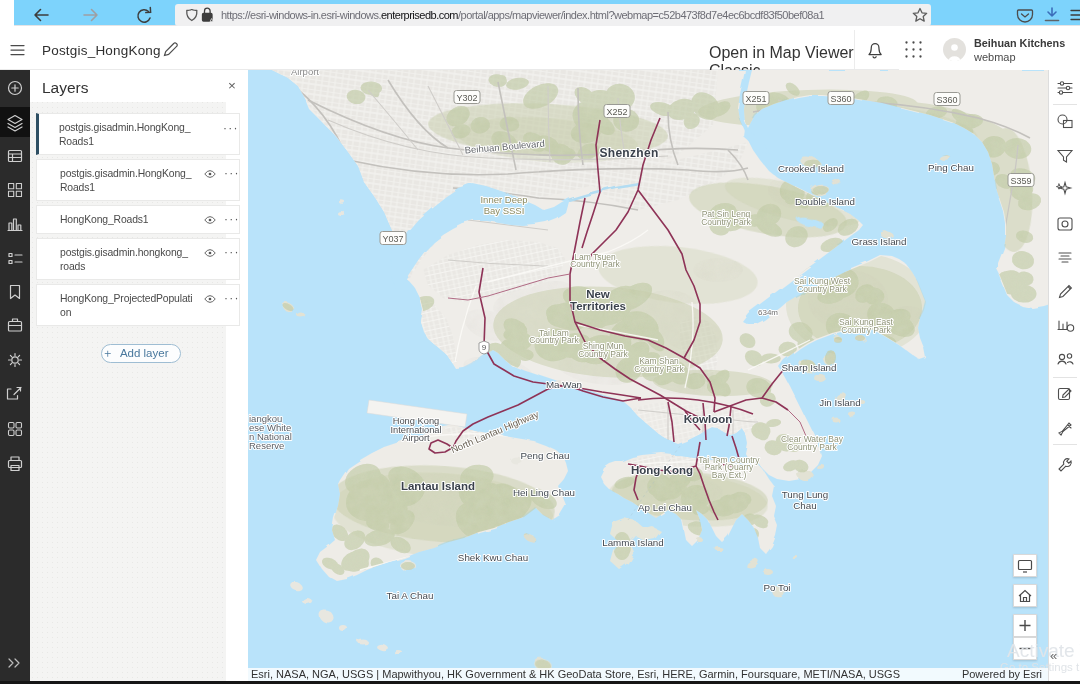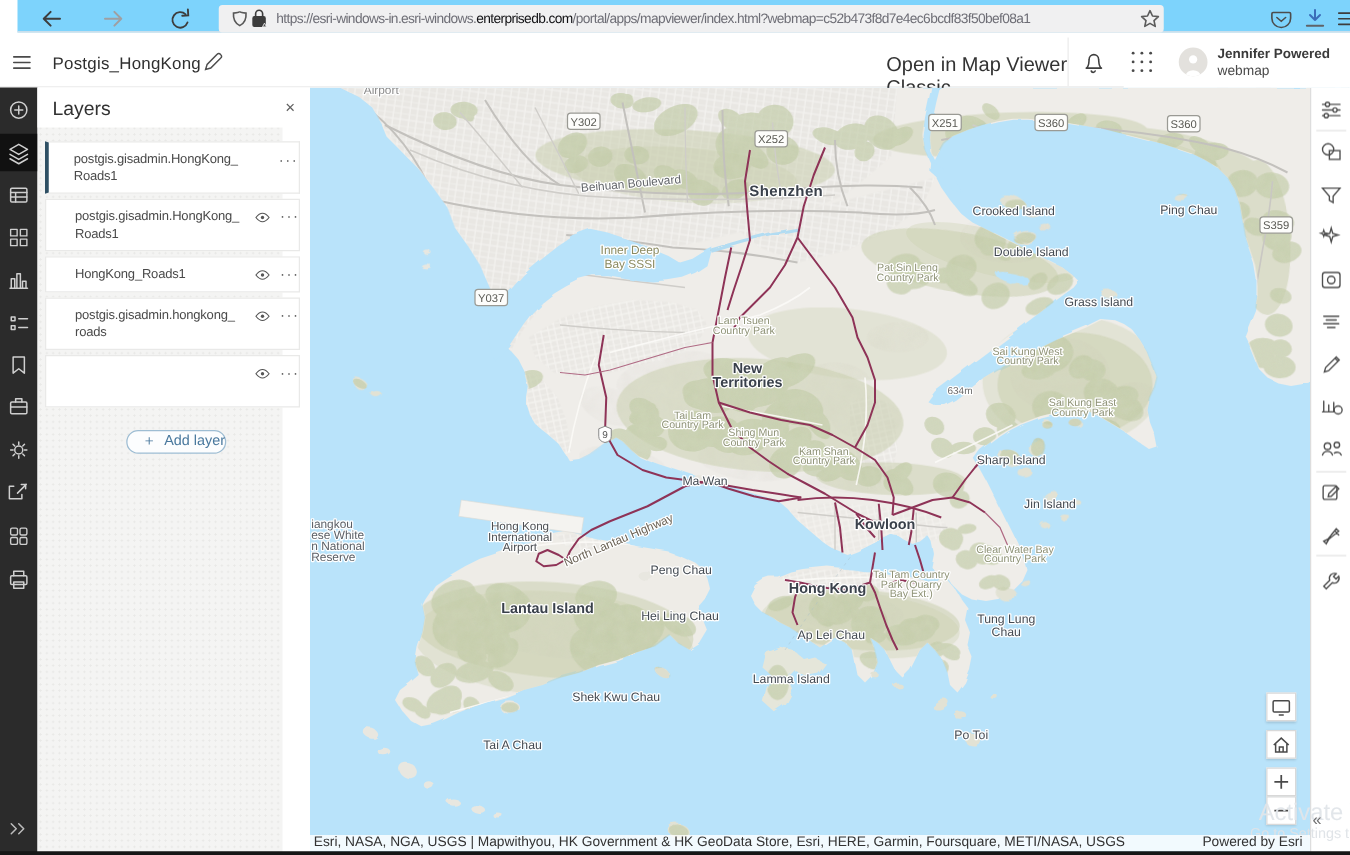--- a/index.html
+++ b/index.html
@@ -21,21 +21,21 @@
   #panel{position:absolute;left:30px;top:70px;width:196px;height:614px;background:#f4f4f3;
      background-image:radial-gradient(#e8e8e6 0.7px, transparent 0.8px);background-size:5px 5px;}
   #phead{position:absolute;left:0;top:0;width:218px;height:32px;background:#fff;}
   #phead .t{position:absolute;left:12px;top:9px;font-size:15.5px;color:#323232;}
   #phead .x{position:absolute;right:12px;top:8px;font-size:13.5px;color:#5f5f5f;font-weight:normal;}
   .card{position:absolute;left:6px;width:204px;background:#fff;border:1px solid #e9e9e8;}
   .card .nm{position:absolute;left:23px;top:7px;width:142px;font-size:10.4px;letter-spacing:-0.15px;line-height:14px;color:#4a4a4a;}
   .card .eye{position:absolute;left:167px;top:9px;width:12px;height:10px;}
   .card .dots{position:absolute;left:187px;top:6px;width:16px;font-size:12px;color:#555;letter-spacing:1.2px;}
   #addlayer{position:absolute;left:71px;top:274px;width:80px;height:19px;border:1px solid #9ebdd3;border-radius:10px;
-     color:#49789d;font-size:11.5px;text-align:right;line-height:17px;background:#fcfdfe;}
+     color:#49789d;font-size:11.5px;text-align:left;line-height:17px;background:#fcfdfe;}
   #rightrail{position:absolute;left:1048px;top:70px;width:32px;height:614px;background:#fff;border-left:1px solid #ddd;}
   #attr{position:absolute;left:248px;top:668px;width:800px;height:13px;background:rgba(255,255,255,0.82);
      font-size:11px;color:#323232;line-height:13.5px;}
   #attr .l{position:absolute;left:3px;}
   #attr .r{position:absolute;right:6px;}
   #blackbar{position:absolute;left:0;top:681px;width:1080px;height:3px;background:#161616;}
   #wm1{position:absolute;left:1007px;top:640px;font-size:19px;color:rgba(224,229,233,0.95);white-space:nowrap;}
   #wm2{position:absolute;left:1000px;top:661px;font-size:11.5px;color:rgba(222,227,231,0.95);white-space:nowrap;}
   .mapctl{position:absolute;width:24px;height:23px;background:#fff;border:1px solid #d9d9d9;box-shadow:0 1px 2px rgba(0,0,0,.15);}
   svg text{font-family:"Liberation Sans",sans-serif;}
@@ -117,21 +117,21 @@
     </g>
 
     <g fill="#fff">
       <circle cx="954.5" cy="16.5" r="4"></circle>
       <path d="M947 30 a8 8 0 0 1 15 0z"></path>
     </g>
   </svg>
   <div id="title">Postgis_HongKong</div>
   <div id="omvc">Open in Map Viewer Classic</div>
   <div id="hdrdiv"></div>
-  <div id="uname">Jennifer Powered</div>
+  <div id="uname">Beihuan Kitchens</div>
   <div id="urole">webmap</div>
 </div>
 <div id="avatar">
   <svg width="23" height="23">
       <circle cx="11.5" cy="9.5" r="3.3" fill="#fff"></circle>
       <path d="M5 23 a6.8 6.8 0 0 1 13 0z" fill="#fff"></path>
     </svg>
 </div>
 
 <div id="mapwrap" style="position:absolute;left:248px;top:70px;width:832px;height:614px;overflow:hidden;">
@@ -997,20 +997,21 @@
   </div>
   <div class="card" id="c4" style="top:168px;height:42px;">
      <div class="nm">postgis.gisadmin.hongkong_<br>roads</div>
      <svg class="eye" viewBox="0 0 16 12">
         <path d="M1 6 q7-9 14 0 q-7 9 -14 0z" fill="none" stroke="#555" stroke-width="1.2"></path>
         <circle cx="8" cy="6" r="1.8" fill="#555"></circle>
       </svg>
      <div class="dots">···</div>
   </div>
   <div class="card" id="c5" style="top:214px;height:42px;">
+     <div class="nm">HongKong_ProjectedPopulati<br>on</div>
      <svg class="eye" viewBox="0 0 16 12">
         <path d="M1 6 q7-9 14 0 q-7 9 -14 0z" fill="none" stroke="#555" stroke-width="1.2"></path>
         <circle cx="8" cy="6" r="1.8" fill="#555"></circle>
       </svg>
      <div class="dots">···</div>
   </div>
   <div id="addlayer">＋&nbsp;&nbsp;Add layer</div>
 </div>
 
 <div id="rightrail">

